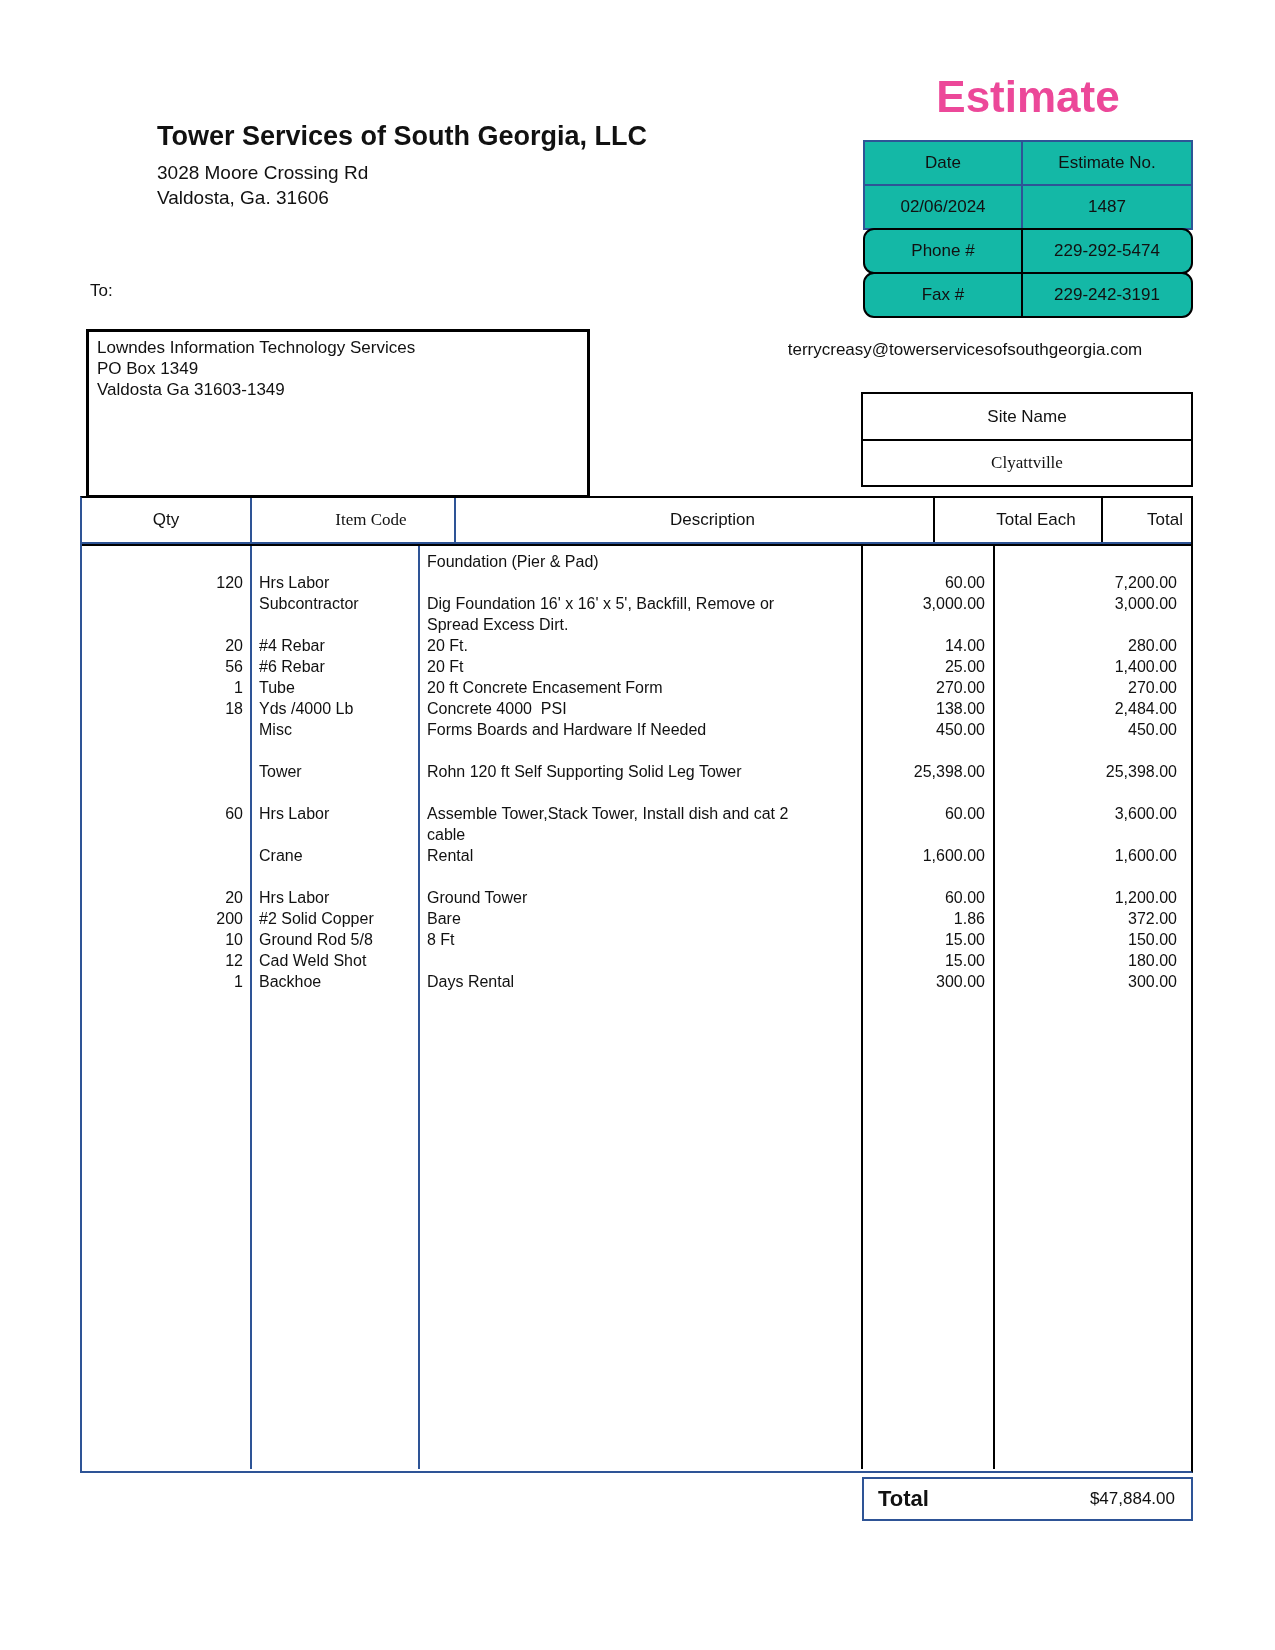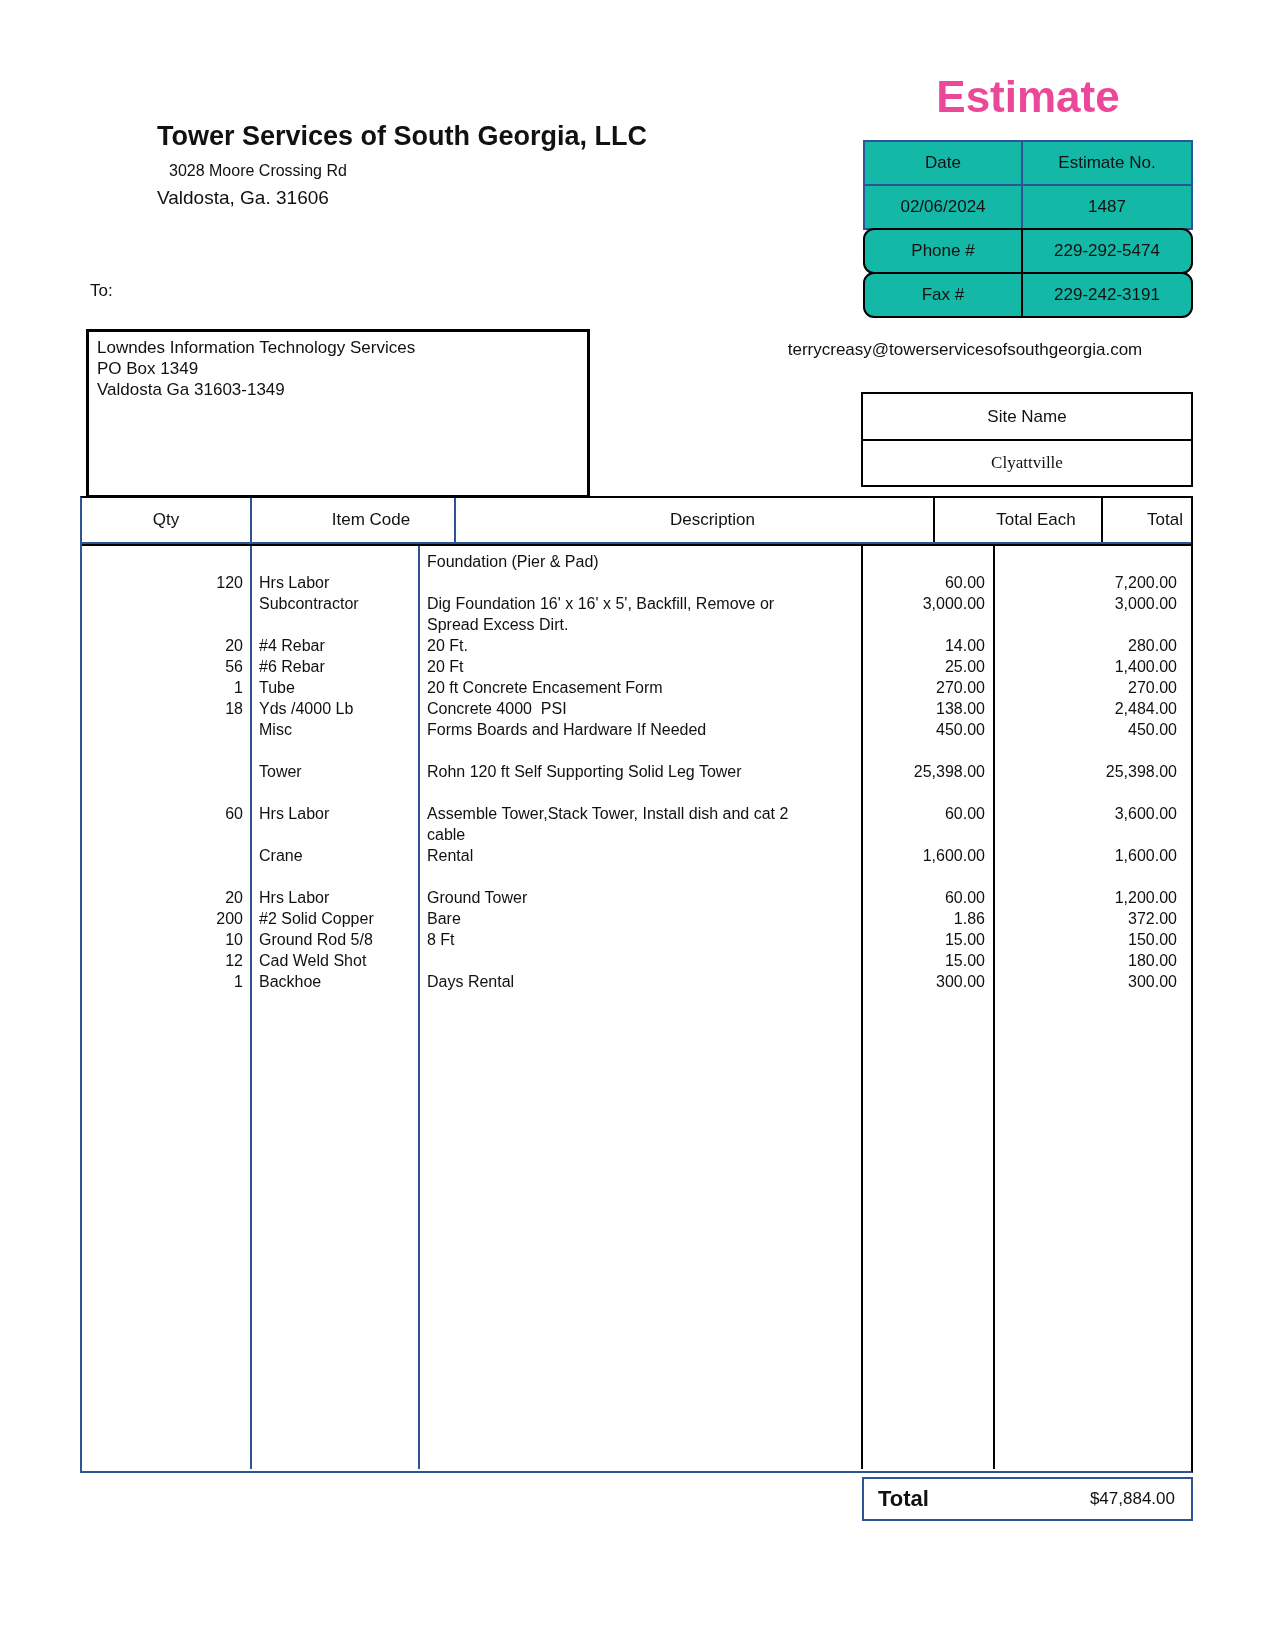--- a/index.html
+++ b/index.html
@@ -5,21 +5,21 @@
   html,body{margin:0;padding:0;background:#e8e8e8;}
   .page{
     position:relative;width:1275px;height:1650px;background:#ffffff;
     margin:0 auto;font-family:"Liberation Sans",sans-serif;color:#111;
     overflow:hidden;
   }
   .abs{position:absolute;}
 
   
   .company-name{left:157px;top:121px;font-size:27px;font-weight:bold;letter-spacing:0;}
-  .addr1{left:169px;top:162px;font-size:16px;}
+  .addr1{left:157px;top:162px;font-size:19px;}
   .addr2{left:157px;top:187px;font-size:19px;}
   .doc-title{left:863px;top:72px;width:330px;text-align:center;
     font-size:44px;font-weight:bold;color:#ec4899;}
 
   
   .meta-table{left:863px;top:140px;width:330px;}
   .meta-row{display:flex;height:46px;box-sizing:border-box;border:2px solid #2e5496;background:#14b8a6;}
   .meta-row + .meta-row{margin-top:-2px;}
   .meta-row.black{border-color:#000;border-radius:11px;}
   .meta-cell{flex:0 0 158px;display:flex;align-items:center;justify-content:center;
@@ -42,21 +42,21 @@
   .site-val{height:44px;display:flex;align-items:center;justify-content:center;
     font-size:17px;font-family:"Liberation Serif",serif;}
 
   
   .items{left:80px;top:496px;width:1113px;height:977px;box-sizing:border-box;
     border-top:2px solid #000;border-right:2px solid #000;
     border-bottom:2px solid #2e5496;border-left:2px solid #2e5496;}
   .thead{display:flex;height:46px;box-sizing:border-box;border-bottom:2px solid #2e5496;gap:36px;}
   .th{display:flex;align-items:center;justify-content:center;font-size:17px;box-sizing:border-box;}
   .th.qty{width:170px;border-right:2px solid #2e5496;}
-  .th.code{width:168px;border-right:2px solid #2e5496;}
+  .th.code{width:168px;border-right:2px solid #2e5496;font-family:Liberation Serif, serif;}
   .th.desc{width:443px;border-right:2px solid #000;}
   .th.price{width:132px;border-right:2px solid #000;}
   .th.total{flex:1;}
   .tbody{position:relative;height:925px;border-top:2px solid #000;box-sizing:border-box;}
   .tcol{position:absolute;top:0;height:100%;box-sizing:border-box;padding-top:5px;}
   .tcol.qty{left:0;width:170px;border-right:2px solid #2e5496;}
   .tcol.code{left:170px;width:168px;border-right:2px solid #2e5496;}
   .tcol.desc{left:338px;width:443px;border-right:2px solid #000;}
   .tcol.price{left:781px;width:132px;border-right:2px solid #000;}
   .tcol.total{left:913px;right:0;}

